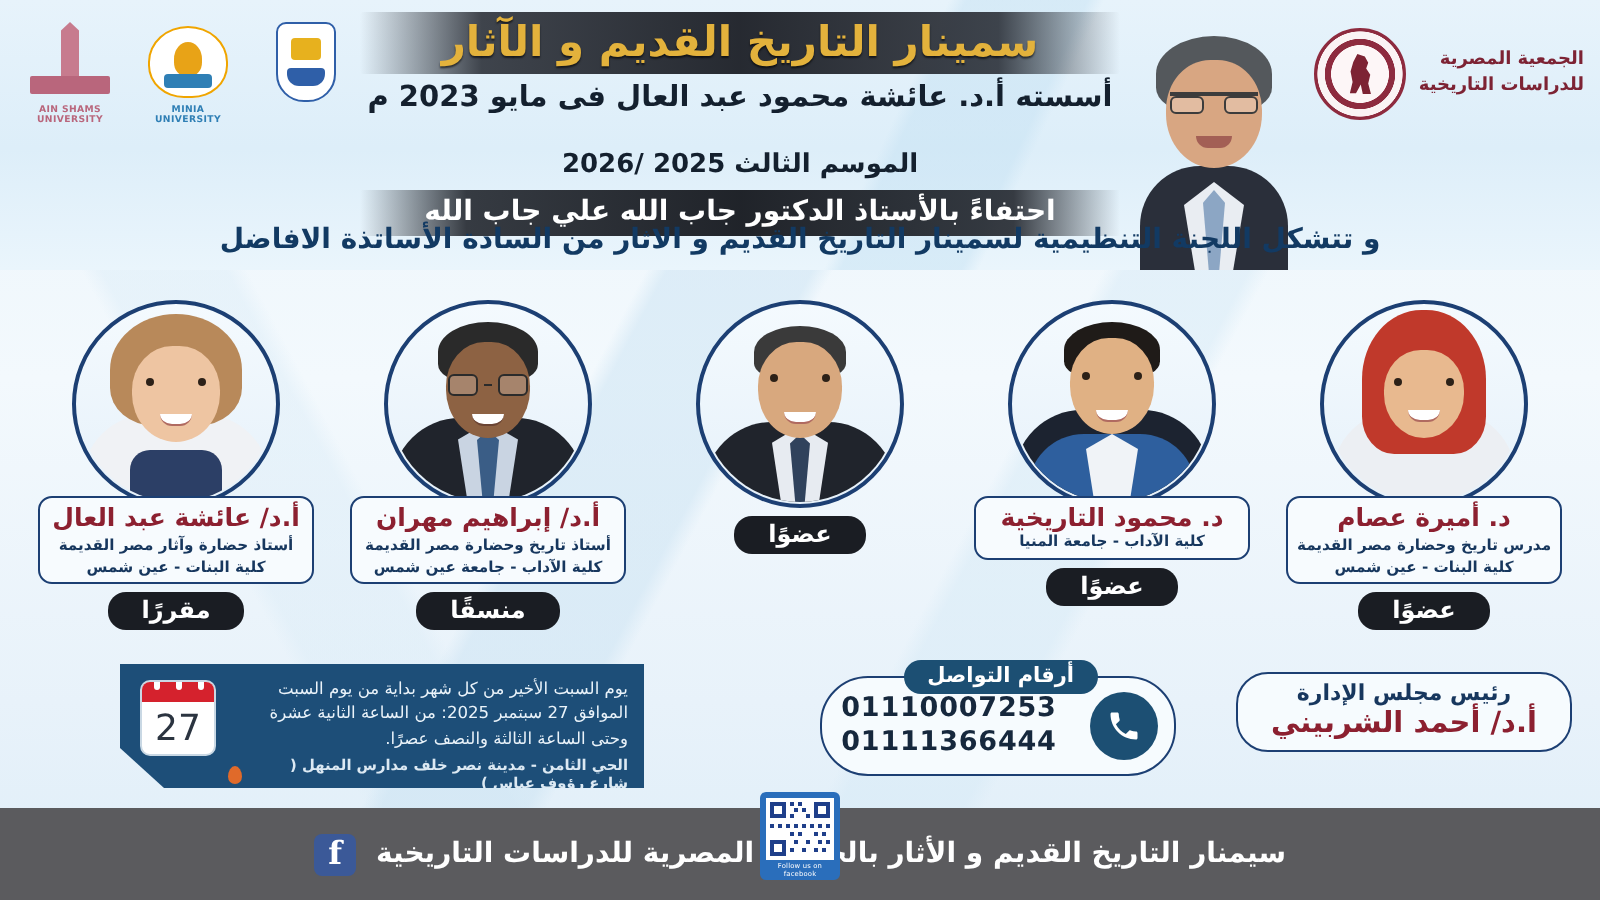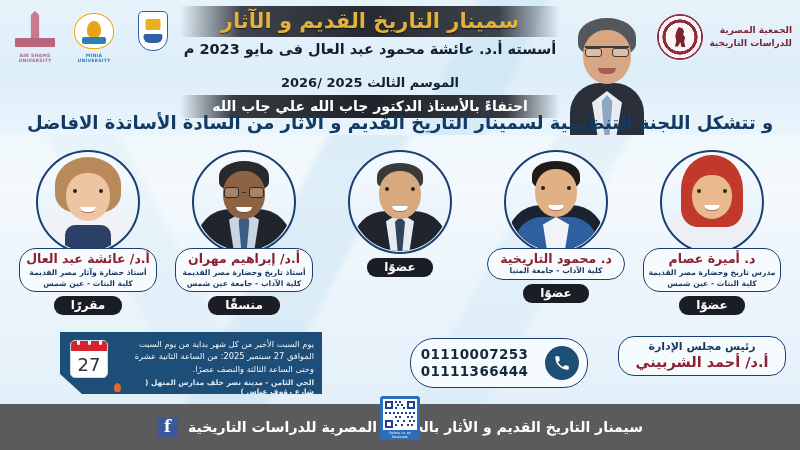--- a/index.html
+++ b/index.html
@@ -112,21 +112,21 @@
   .sub2 { font-size: 13px; font-weight: bold; color: #14202e; margin-top: 18px; }
   .tribute-band {
     margin-top: 5px;
     background: linear-gradient(90deg, rgba(35,39,46,0) 0%, rgba(35,39,46,.9) 14%, rgba(24,27,33,.96) 50%, rgba(35,39,46,.9) 86%, rgba(35,39,46,0) 100%);
     padding: 3px 10px 4px;
   }
   .tribute-text { font-size: 14px; font-weight: bold; color: #ffffff; }
 
   .committee-line {
     position: absolute; top: 112px; left: 0; right: 0; text-align: center;
-    font-size: 18px; font-weight: bold; color: #123a63;
+    font-size: 14px; font-weight: bold; color: #123a63;
   }
 
   
   #cards {
     position: absolute; top: 150px; left: 0; right: 0; height: 180px;
     display: flex; flex-direction: row-reverse; justify-content: center; gap: 4px;
   }
   .card { width: 152px; position: relative; text-align: center; }
   .photo-ring {
     width: 104px; height: 104px; margin: 0 auto; position: relative;
@@ -141,21 +141,21 @@
   .ph-body { position: absolute; left: 50%; bottom: 0; transform: translateX(-50%); border-radius: 34px 34px 0 0; }
   .ph-eyes { position:absolute; left:50%; transform:translateX(-50%); width:30px; display:flex; justify-content:space-between; }
   .ph-eyes i { width:4px; height:4px; background:#2c2118; border-radius:50%; display:block; }
   .ph-smile { position:absolute; left:50%; transform:translateX(-50%); width:16px; height:6px; background:#fff; border-radius:0 0 8px 8px; border-bottom:1.5px solid #b06a60; }
   .ph-specs { position:absolute; left:50%; transform:translateX(-50%); display:flex; align-items:center; gap:3px; }
   .ph-specs i { width:15px; height:11px; border:1.4px solid #2b2b2b; border-radius:3px; display:block; background:rgba(255,255,255,.22); }
   .ph-specs b { width:4px; height:1.4px; background:#2b2b2b; display:block; }
 
   .name-plate {
     margin: -6px auto 0; width: 138px; position: relative; z-index: 3;
-    background: #f7fbfe; border: 1.6px solid #1c3f73; border-radius: 17px;
+    background: #f7fbfe; border: 1.6px solid #1c3f73; border-radius: 7px;
     padding: 3px 4px 2px;
   }
   .p-name { font-size: 12.5px; font-weight: bold; color: #8c2030; line-height: 1.15; }
   .p-role { font-size: 7.6px; font-weight: bold; color: #17375e; margin-top: 2px; line-height: 1.35; }
   .p-aff  { font-size: 7.6px; font-weight: bold; color: #17375e; line-height: 1.35; }
   .badge {
     margin: 4px auto 0; display: inline-block; background: #1a1d23; color: #ffffff;
     font-size: 12px; font-weight: bold; border-radius: 9px; padding: 2px 17px 3px;
   }
 
@@ -399,20 +399,21 @@
   </div>
 
   <div id="bottom">
 
     <div class="chair-box">
       <div class="chair-label">رئيس مجلس الإدارة</div>
       <div class="chair-name">أ.د/ أحمد الشربيني</div>
     </div>
 
     <div class="phone-box">
+      <div class="phones-title">أرقام التواصل</div>
       <div class="phone-circle">
         <svg viewBox="0 0 24 24">
             <path d="M6.6 10.8c1.4 2.8 3.8 5.1 6.6 6.6l2.2-2.2c.3-.3.7-.4 1-.2 1.1.4 2.4.6 3.6.6.6 0 1 .4 1 1V20c0 .6-.4 1-1 1C10.6 21 3 13.4 3 4c0-.6.4-1 1-1h3.5c.6 0 1 .4 1 1 0 1.3.2 2.5.6 3.6.1.4 0 .7-.2 1l-2.3 2.2z"></path>
           </svg>
       </div>
       <div class="phone-nums">
         <div class="phone-num">01110007253</div>
         <div class="phone-num">01111366444</div>
       </div>
     </div>

